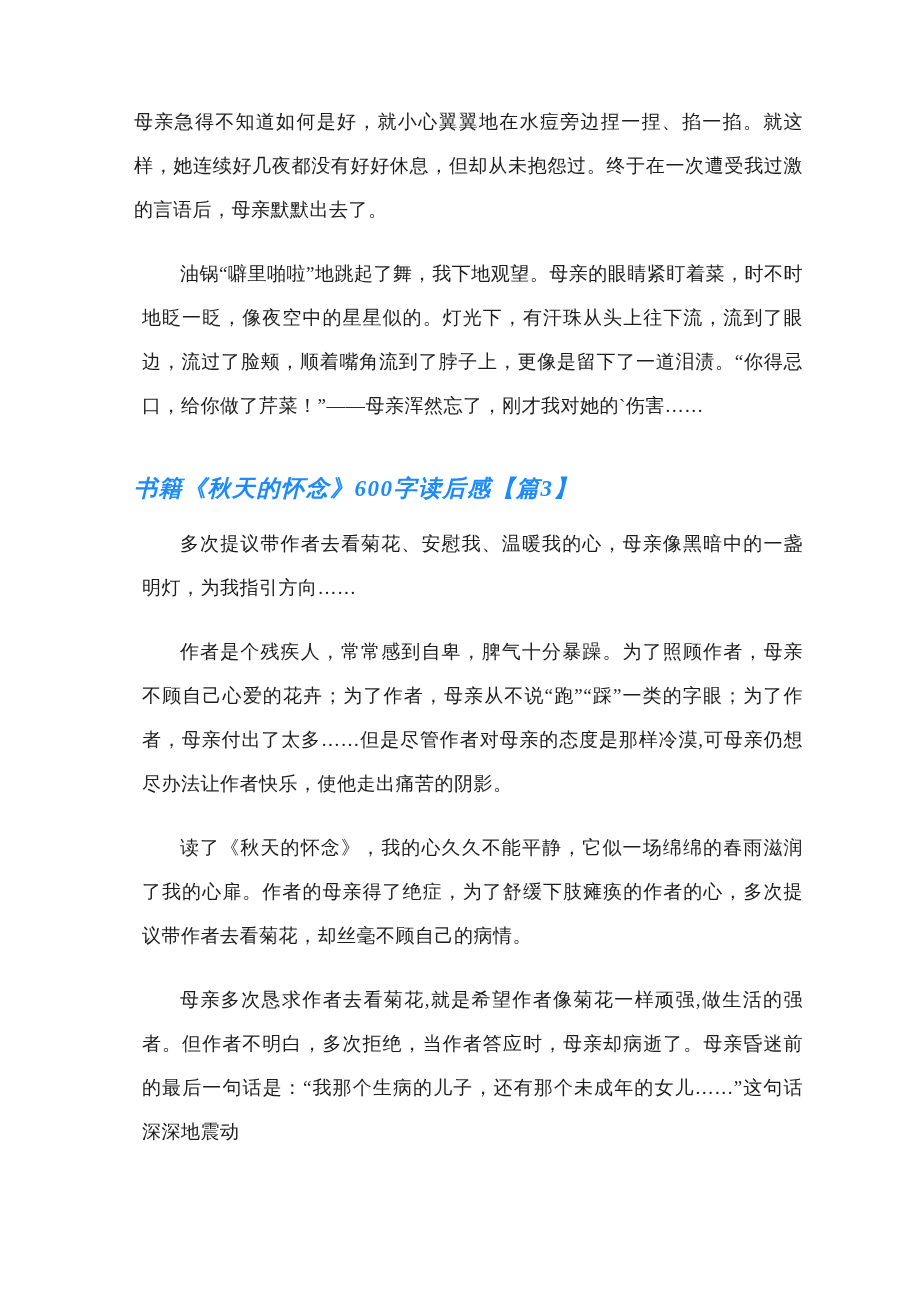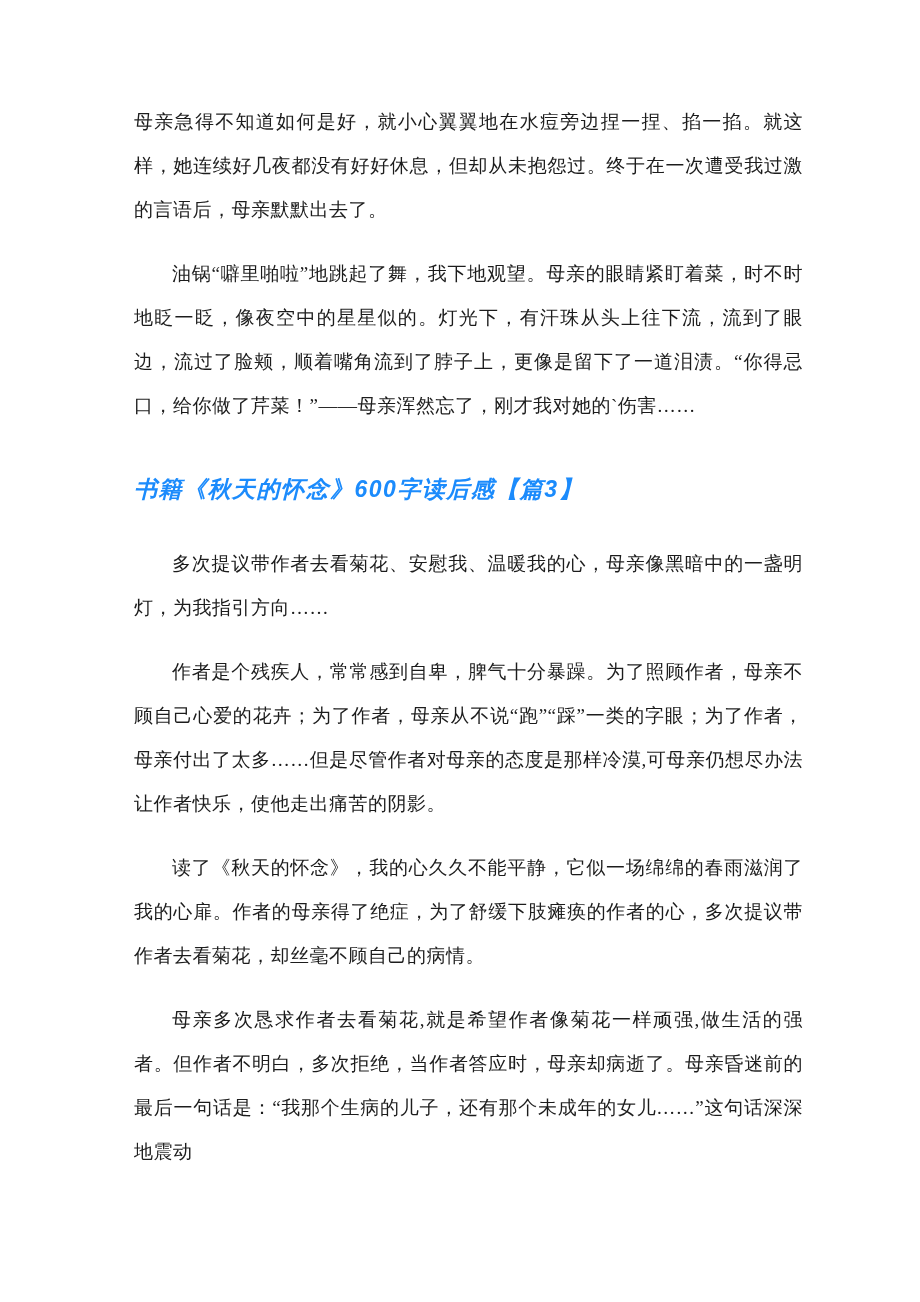--- a/index.html
+++ b/index.html
@@ -23,24 +23,25 @@
     margin: 0 0 20px 0;
     font-family: "Liberation Serif", "DejaVu Serif", serif;
     font-size: 19px;
     line-height: 44px;
     color: #1c1c1c;
     text-align: justify;
     letter-spacing: 0.5px;
   }
   .para.indent {
     text-indent: 2em;
+    margin-left: 8px;
   }
   .section-heading {
-    margin: 44px 0 36px 0;
-    font-family: Liberation Sans, sans-serif;
+    margin: 44px 0 16px 0;
+    font-family: Liberation Serif, serif;
     font-size: 23px;
     line-height: 34px;
     font-weight: bold;
     font-style: italic;
     letter-spacing: 1.5px;
     color: var(--heading-color, #1b8bfc);
   }
 </style>
 </head>
 <body style="background: rgb(255, 255, 255);">

